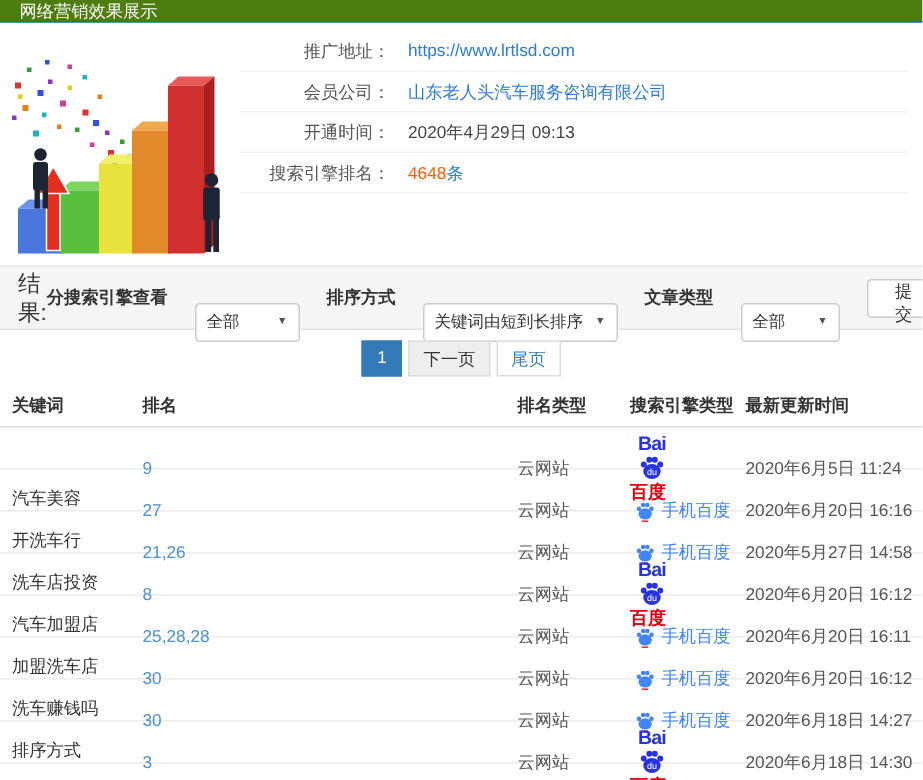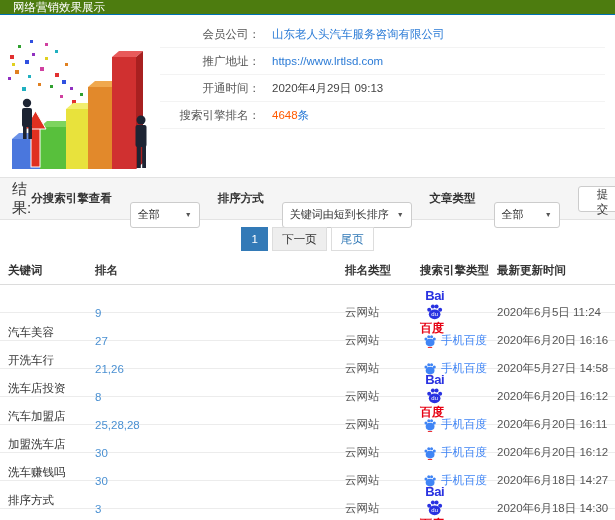--- a/index.html
+++ b/index.html
@@ -134,26 +134,26 @@
       <g fill="#1d2433">
         <circle cx="141" cy="105" r="4.5"></circle>
         <rect x="135.5" y="110" width="11" height="22" rx="2"></rect>
         <rect x="137" y="131" width="3.8" height="22"></rect>
         <rect x="142.2" y="131" width="3.8" height="22"></rect>
       </g>
     </svg>
   </div>
   <div class="info-rows">
     <div class="info-row">
+      <span class="info-label">推广地址：</span>
+      <span class="info-value lnk">https://www.lrtlsd.com</span>
+    </div>
+    <div class="info-row">
       <span class="info-label">会员公司：</span>
       <span class="info-value lnk">山东老人头汽车服务咨询有限公司</span>
-    </div>
-    <div class="info-row">
-      <span class="info-label">推广地址：</span>
-      <span class="info-value lnk">https://www.lrtlsd.com</span>
     </div>
     <div class="info-row">
       <span class="info-label">开通时间：</span>
       <span class="info-value">2020年4月29日 09:13</span>
     </div>
     <div class="info-row">
       <span class="info-label">搜索引擎排名：</span>
       <span class="info-value">
         <span class="hl-orange">4648</span><span class="lnk">条</span>
       </span>

